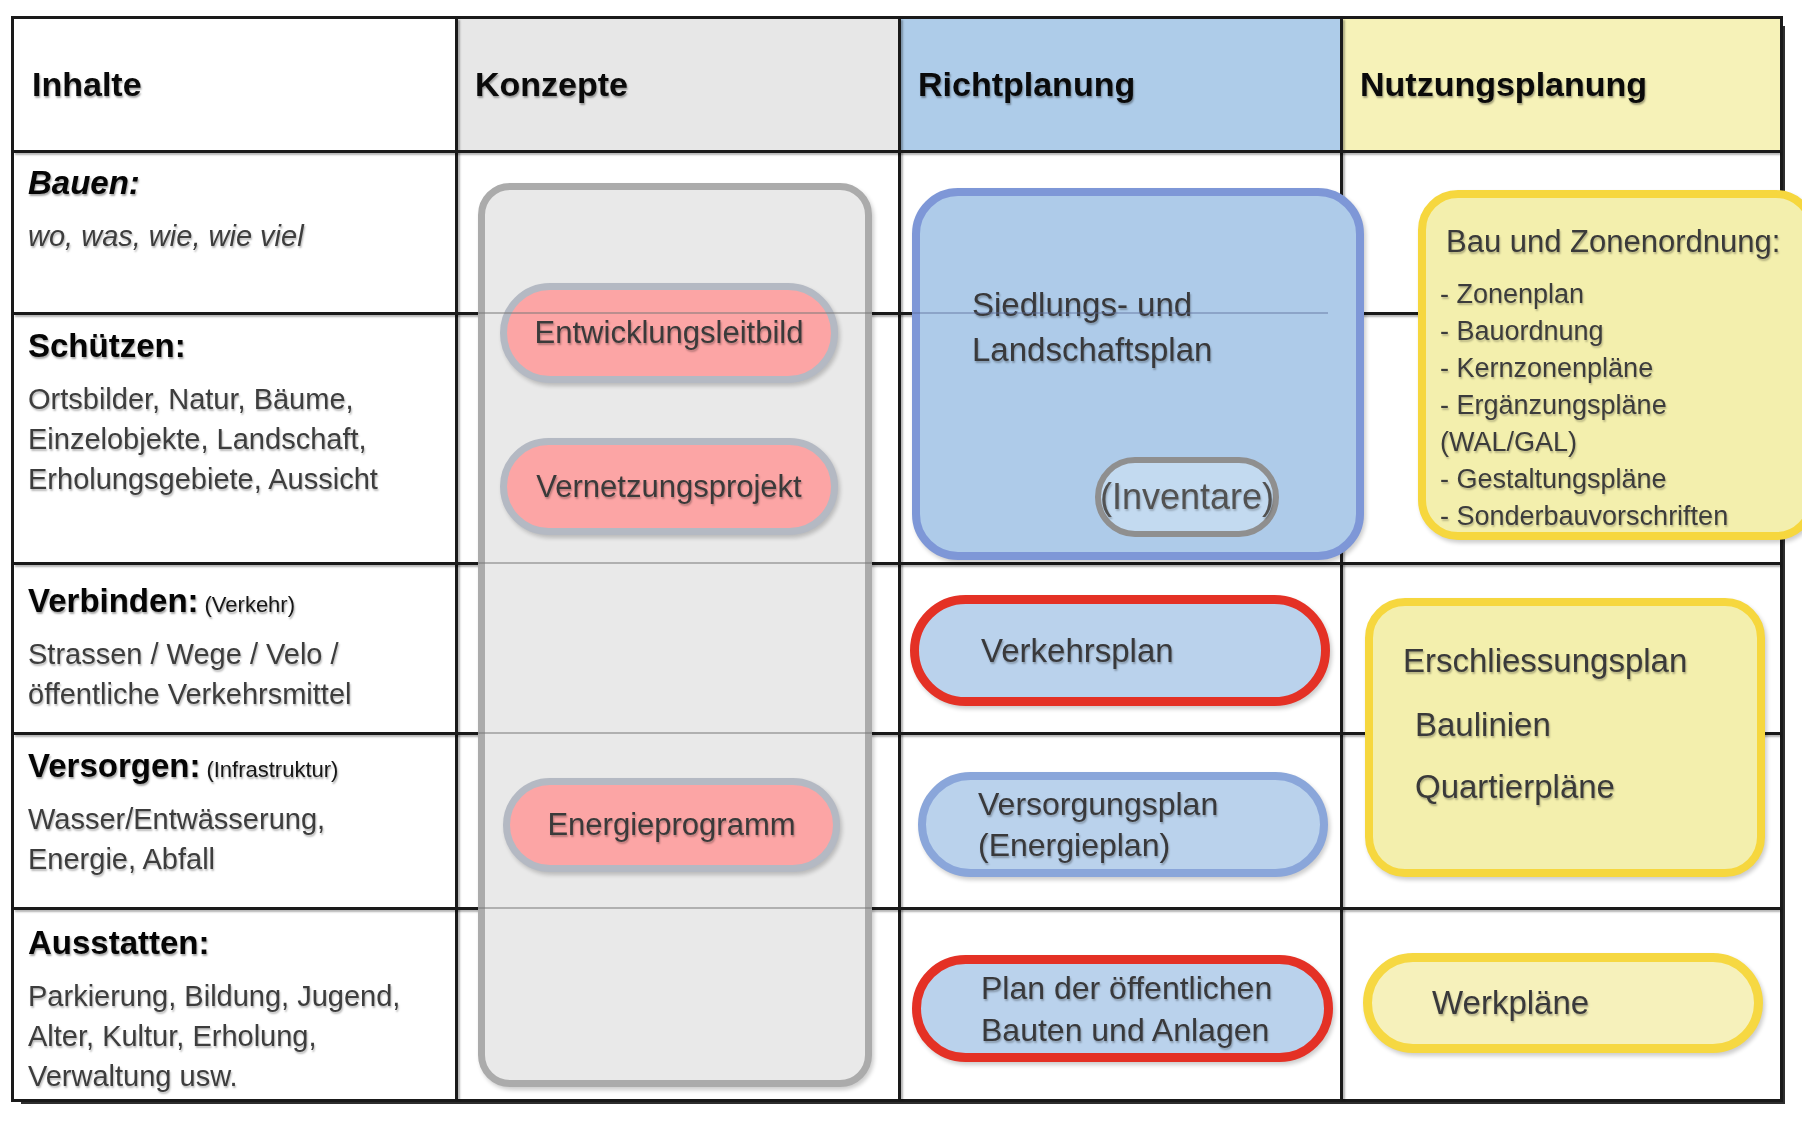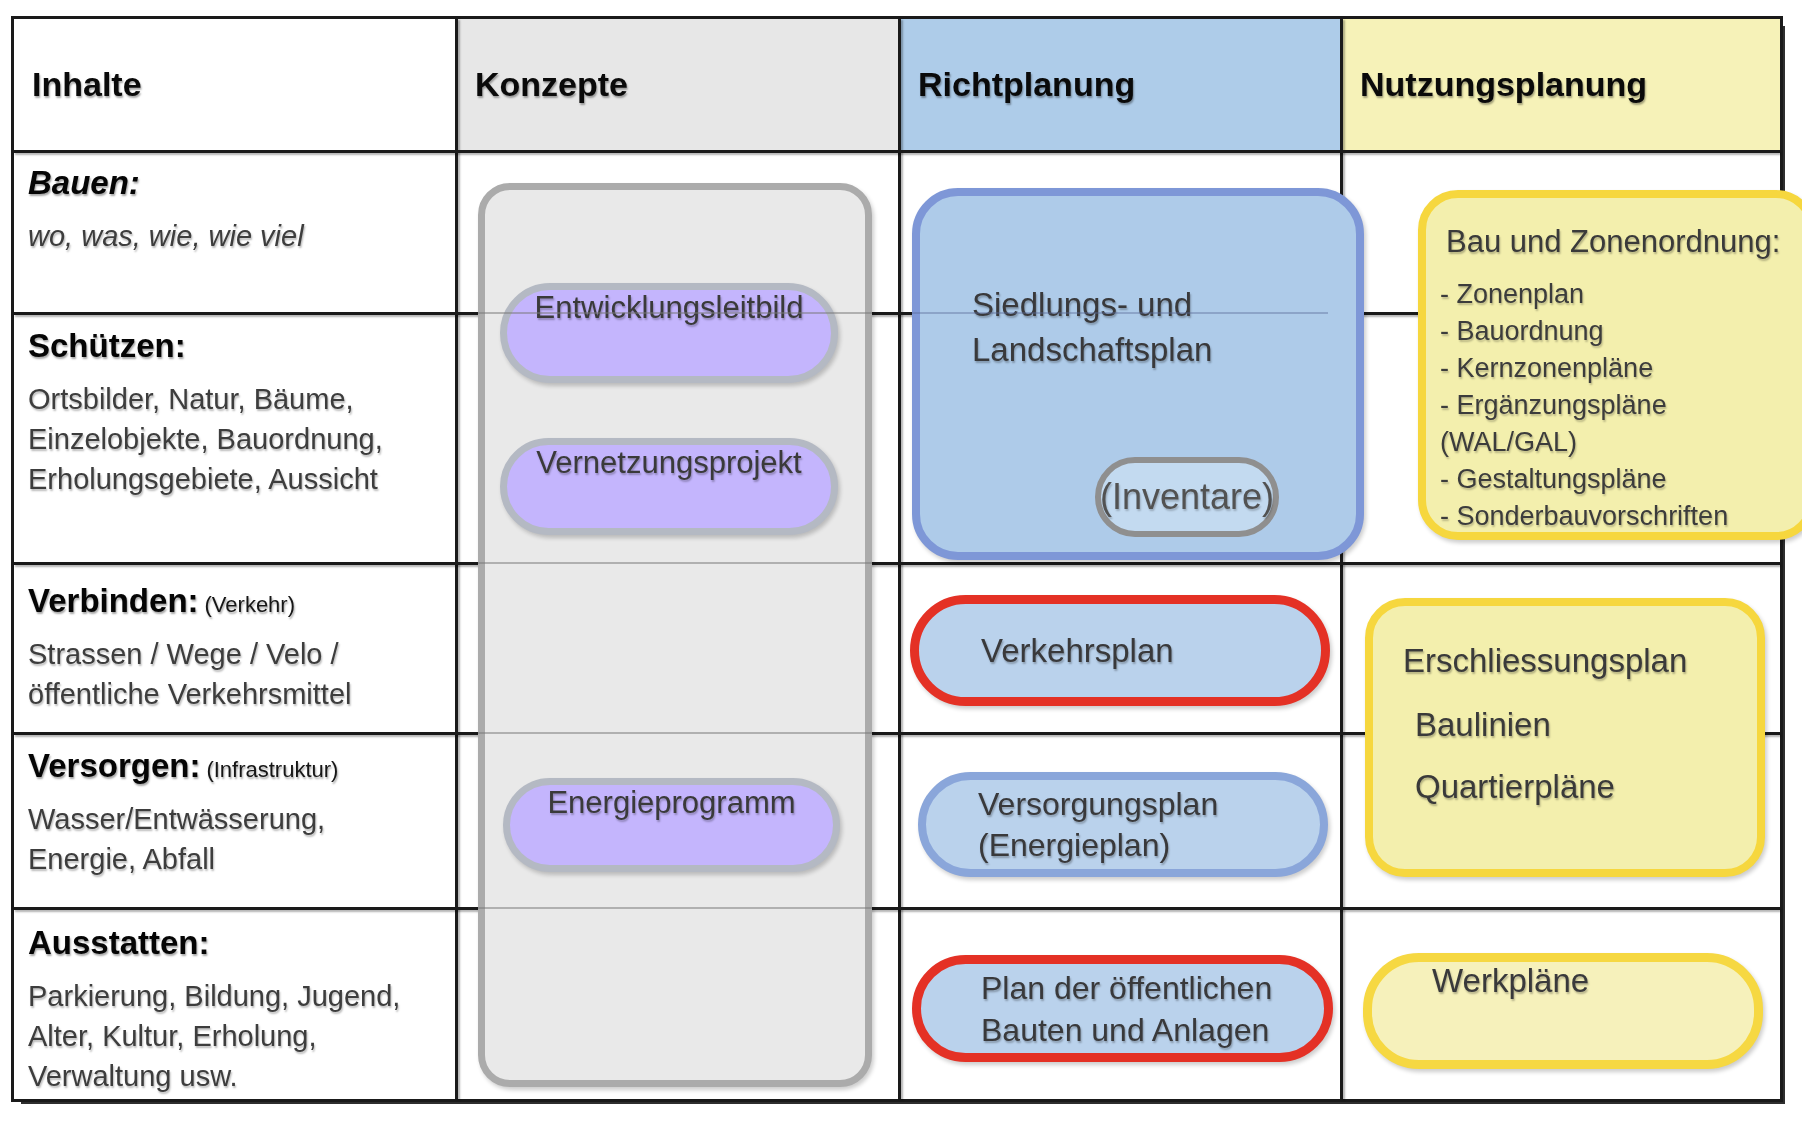--- a/index.html
+++ b/index.html
@@ -32,22 +32,22 @@
   #rb1{top:145px;font-style:italic;} #rb2{top:308px;} #rb3{top:563px;} #rb4{top:728px;} #rb5{top:905px;}
   .rt{font-size:33px;font-weight:bold;color:#050505;margin:0 0 14px 0;
       text-shadow:1px 2px 2px rgba(0,0,0,0.35);}
   .rnote{font-size:22px;font-weight:normal;color:#161616;margin-left:6px;}
   .rl{font-size:29px;color:#3d3d3d;line-height:40px;white-space:nowrap;
       text-shadow:1px 2px 2px rgba(0,0,0,0.28);}
   
   #konzepte-container{position:absolute;left:464px;top:164px;width:394px;height:904px;
       background:var(--gray-fill,#e9e9e9);border:7px solid var(--gray-border,#ababab);
       border-radius:32px;box-sizing:border-box;z-index:10;}
-  .gpill{position:absolute;z-index:20;background:#c4b5fd;border:7px solid #b4b9c3;
-      border-radius:60px;display:flex;align-items:flex-start;justify-content:center;
+  .gpill{position:absolute;z-index:20;background:#fca5a5;border:7px solid #b4b9c3;
+      border-radius:60px;display:flex;align-items:center;justify-content:center;
       font-size:31px;color:#3a3a3a;box-sizing:border-box;
       text-shadow:1px 2px 2px rgba(0,0,0,0.28);}
   #pill-entwicklung{left:486px;top:264px;width:338px;height:100px;}
   #pill-vernetzung{left:486px;top:419px;width:338px;height:97px;}
   #pill-energie{left:489px;top:759px;width:337px;height:94px;}
   
   #siedlungsbox{position:absolute;left:898px;top:169px;width:452px;height:372px;
       background:#aecbe9;border:8px solid #7e97d7;border-radius:46px;
       box-sizing:border-box;z-index:10;}
   .siedlungs-text{position:absolute;left:52px;top:86px;font-size:33px;line-height:45px;
@@ -75,23 +75,23 @@
   .ztitle{position:absolute;left:20px;top:26px;font-size:31px;color:#3a3a3a;
       text-shadow:1px 2px 2px rgba(0,0,0,0.28);}
   .zlist{position:absolute;left:14px;top:78px;font-size:27px;line-height:37px;color:#3c3c3c;
       text-shadow:1px 2px 2px rgba(0,0,0,0.24);}
   #erschbox{position:absolute;left:1351px;top:579px;width:400px;height:279px;
       background:var(--yellow-fill,#f3efad);border:8px solid var(--yellow-border,#f6d73e);
       border-radius:40px;box-sizing:border-box;z-index:10;}
   .eline{position:absolute;font-size:33px;color:#3a3a3a;
       text-shadow:1px 2px 2px rgba(0,0,0,0.28);}
   #el0{left:30px;top:36px;} #el1{left:42px;top:100px;} #el2{left:42px;top:162px;}
-  #werkplaene{position:absolute;left:1349px;top:934px;width:400px;height:116px;
+  #werkplaene{position:absolute;left:1349px;top:934px;width:400px;height:100px;
       background:#f6f1bb;border:9px solid #f6d842;border-radius:56px;
-      display:flex;padding-left:60px;font-size:33px;color:#39393b;
+      display:flex;align-items:center;padding-left:60px;font-size:33px;color:#39393b;
       box-sizing:border-box;z-index:10;text-shadow:1px 2px 2px rgba(0,0,0,0.28);}
   
   .faint{position:absolute;height:2px;background:rgba(120,120,120,0.5);z-index:30;}
   #f1{left:464px;top:293px;width:394px;}
   #f2{left:464px;top:543px;width:394px;}
   #f3{left:464px;top:713px;width:394px;}
   #f4{left:464px;top:888px;width:394px;}
   #f5{left:898px;top:293px;width:416px;background:rgba(90,105,150,0.4);}
   .shadowed{box-shadow:2px 3px 4px rgba(0,0,0,0.2);}
 </style>
@@ -127,21 +127,21 @@
     <div class="hline" id="h4"></div>
     <div class="hline" id="h5"></div>
 
     <div class="c1block" id="rb1">
       <div class="rt"><span>Bauen:</span></div>
       <div class="rl">wo, was, wie, wie viel</div>
     </div>
     <div class="c1block" id="rb2">
       <div class="rt"><span>Schützen:</span></div>
       <div class="rl">Ortsbilder, Natur, Bäume,</div>
-      <div class="rl">Einzelobjekte, Bauordnung,</div>
+      <div class="rl">Einzelobjekte, Landschaft,</div>
       <div class="rl">Erholungsgebiete, Aussicht</div>
     </div>
     <div class="c1block" id="rb3">
       <div class="rt"><span>Verbinden:</span><span class="rnote">(Verkehr)</span></div>
       <div class="rl">Strassen / Wege / Velo /</div>
       <div class="rl">öffentliche Verkehrsmittel</div>
     </div>
     <div class="c1block" id="rb4">
       <div class="rt"><span>Versorgen:</span><span class="rnote">(Infrastruktur)</span></div>
       <div class="rl">Wasser/Entwässerung,</div>

